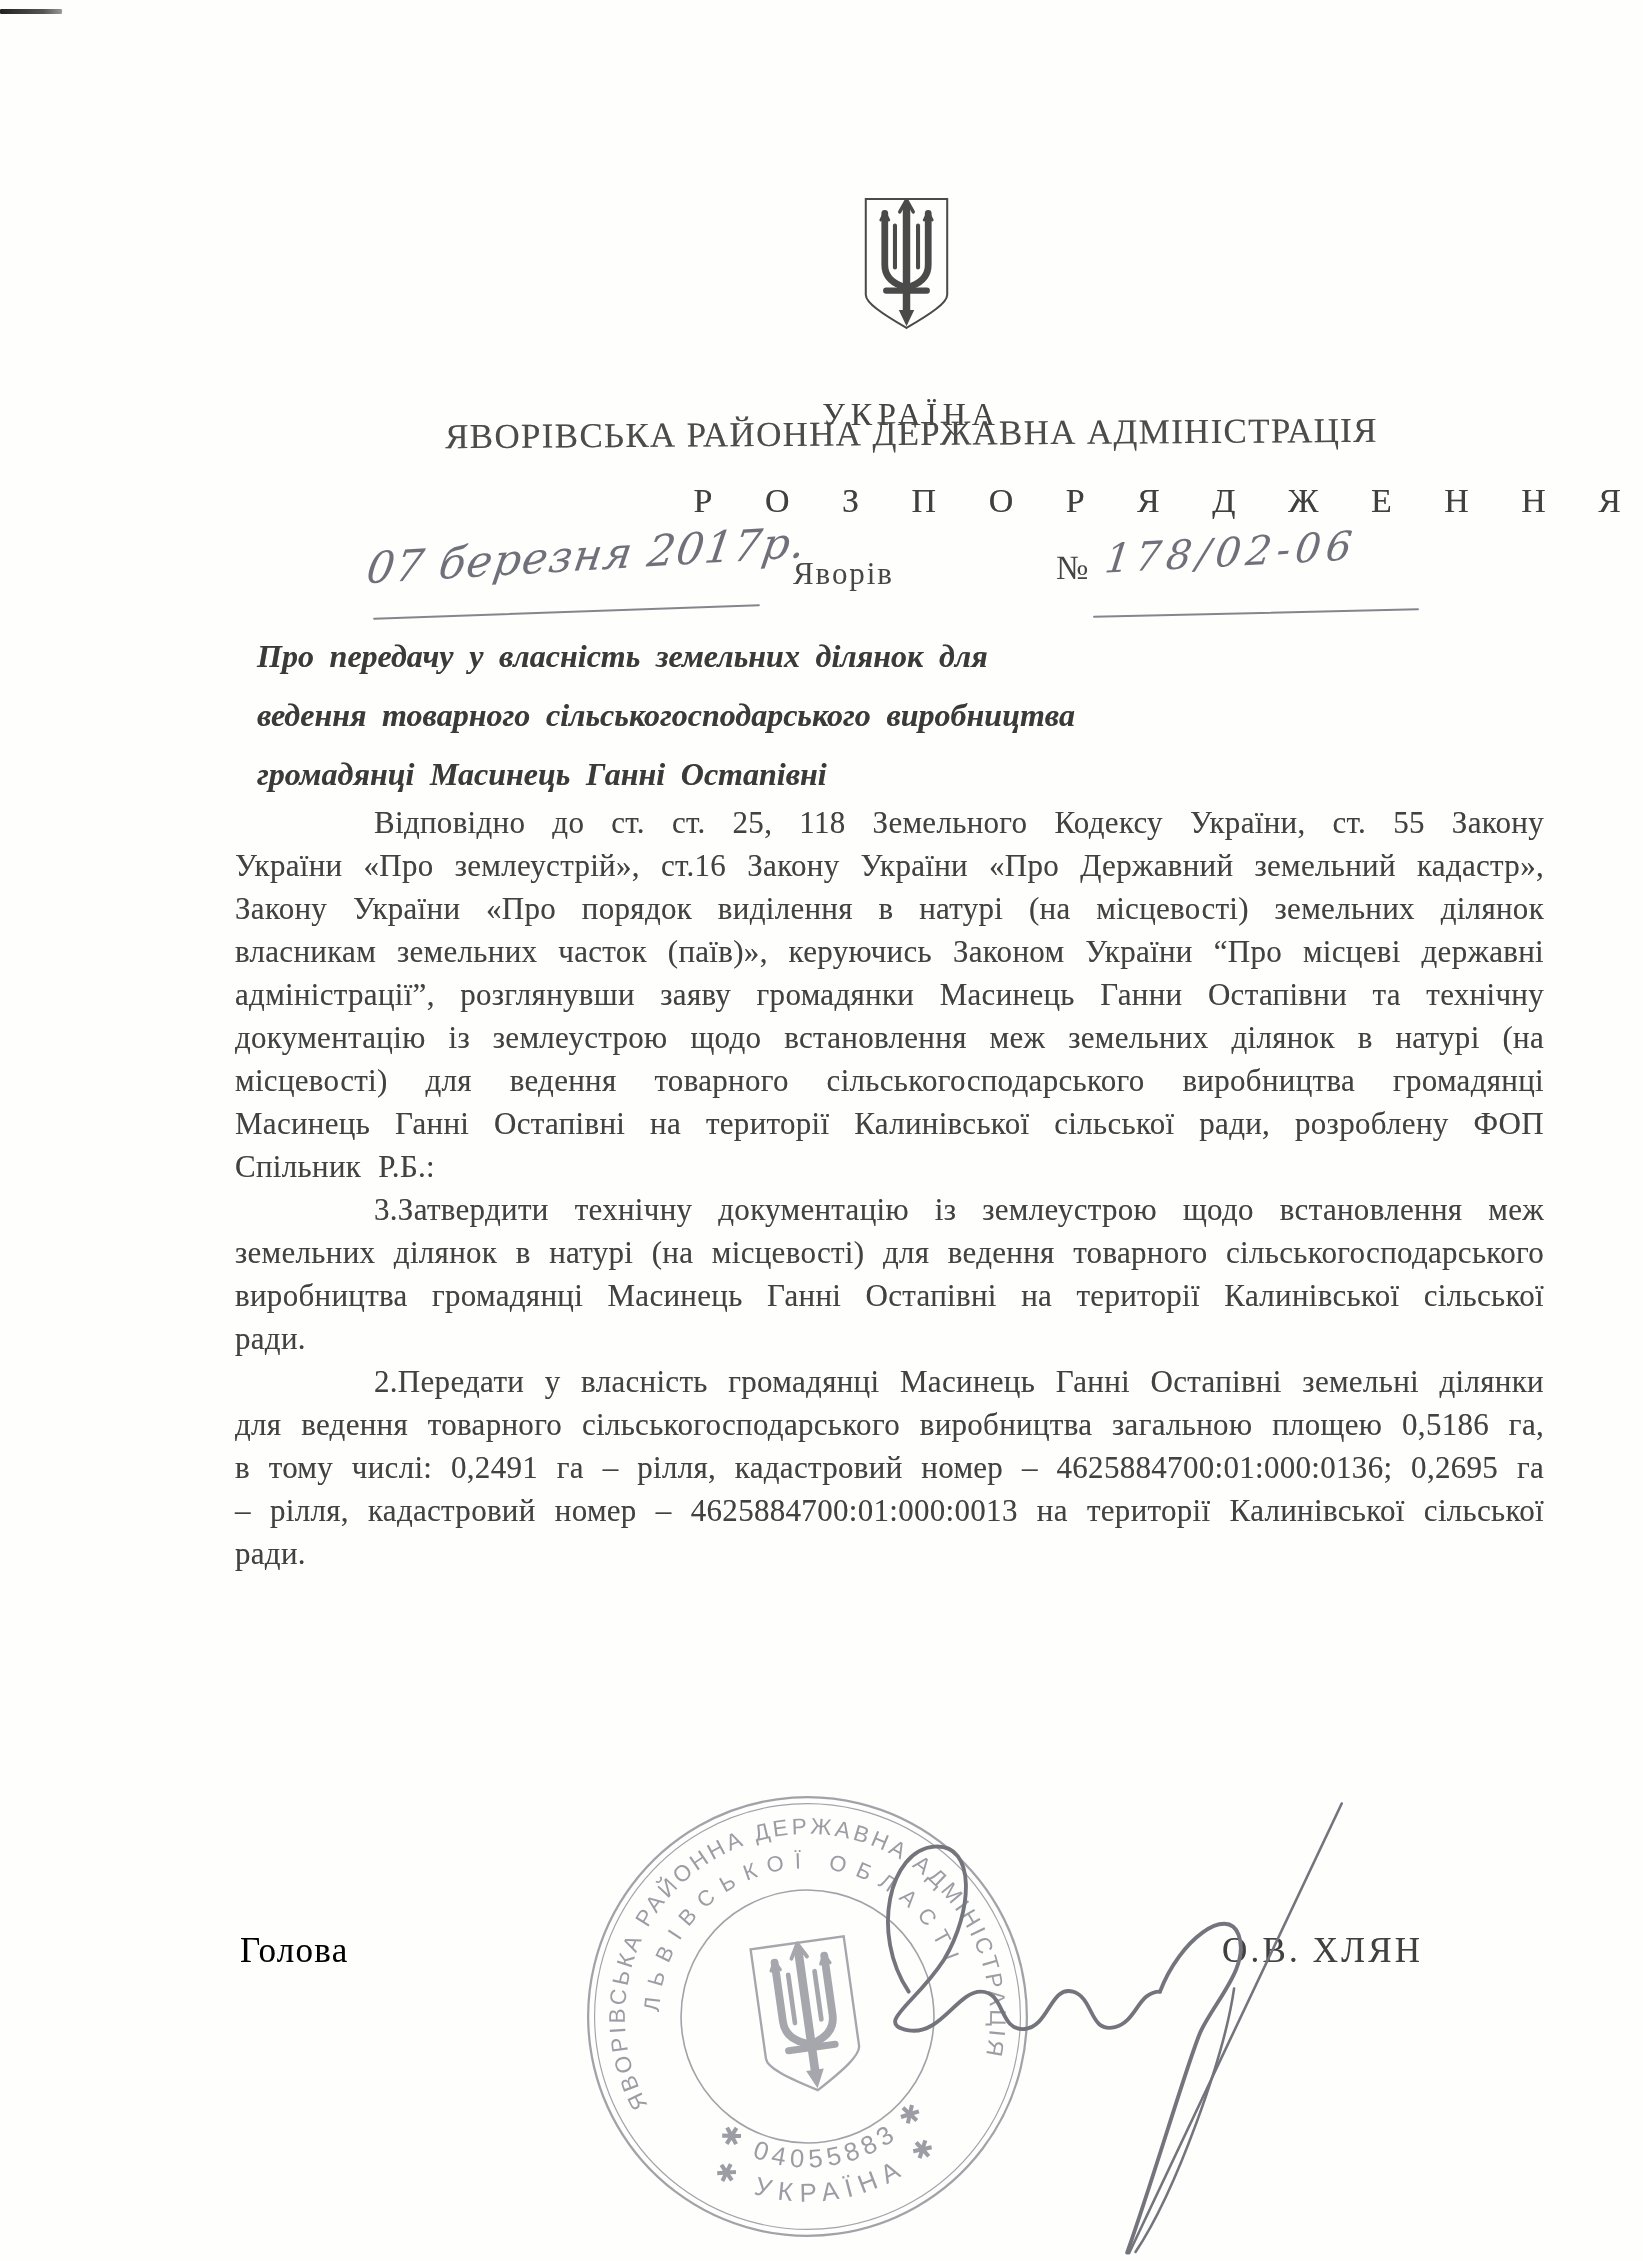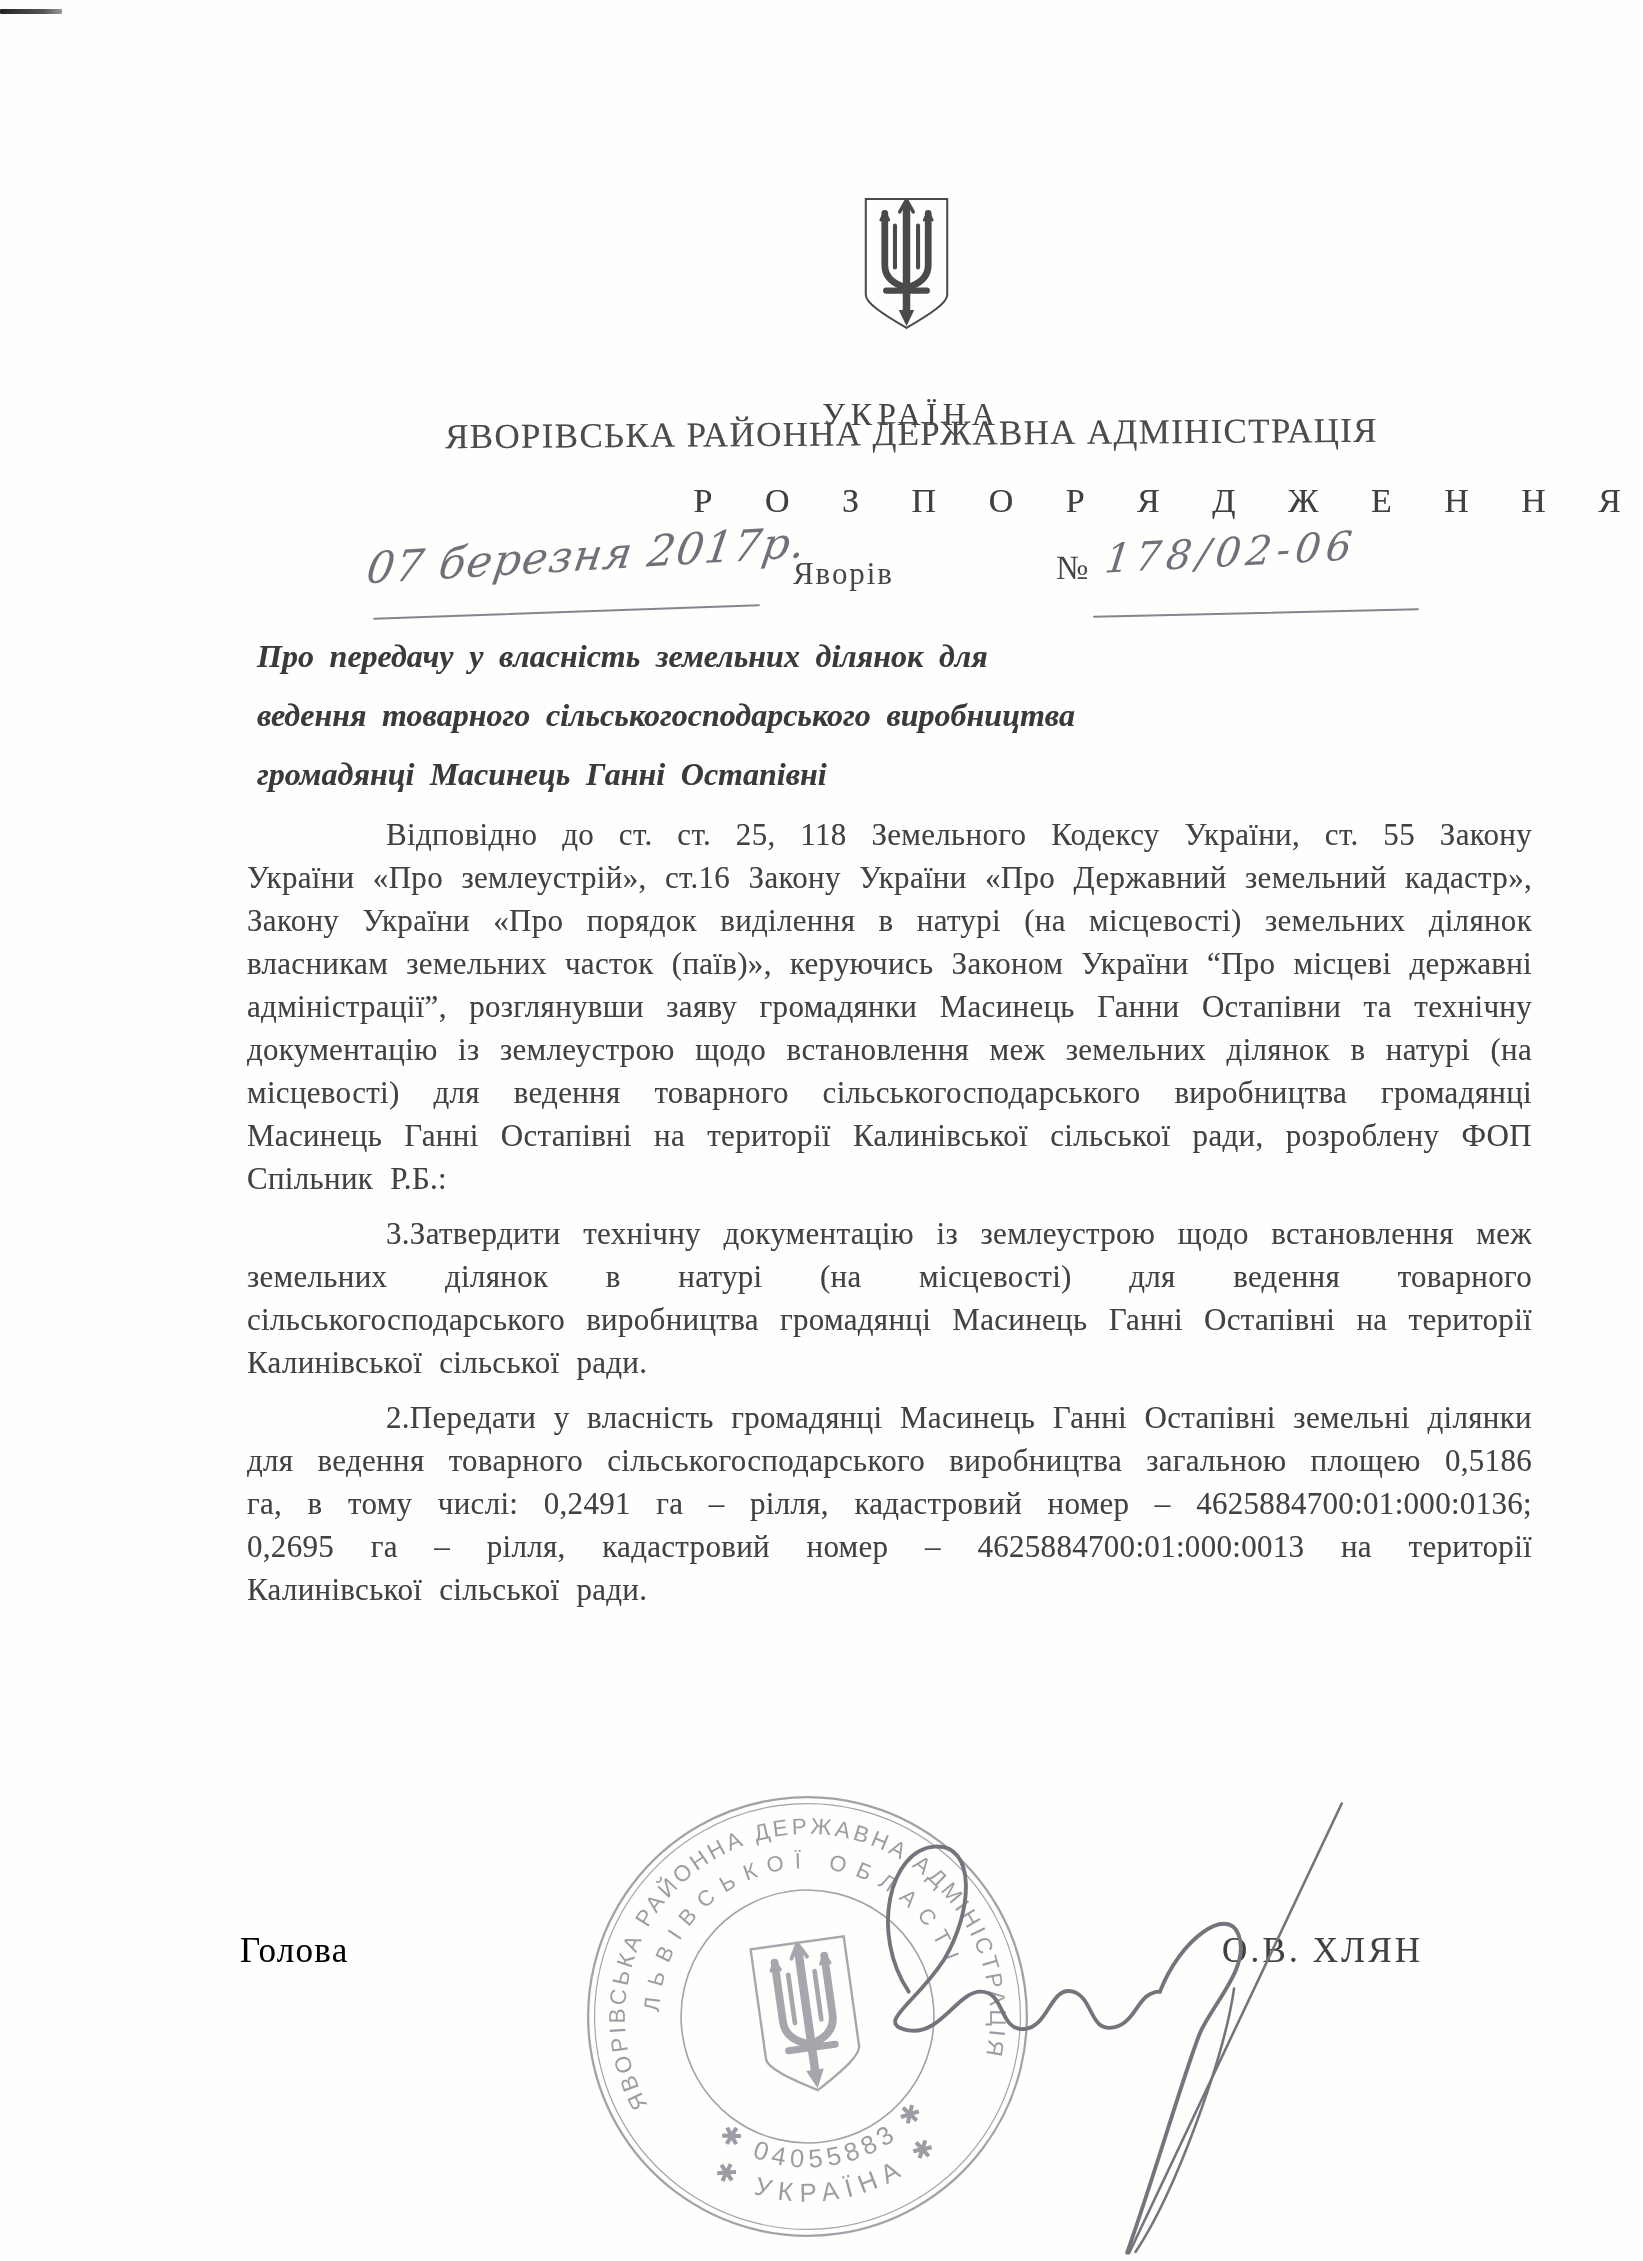--- a/index.html
+++ b/index.html
@@ -34,21 +34,21 @@
   .num-underline{left:1093px;top:612px;width:326px;height:1.9px;background:#85858d;
     transform:rotate(-1.3deg);border-radius:1.3px;}
   
   .subject{left:257px;top:627px;width:1006px;font-weight:700;font-style:italic;
     font-size:32px;line-height:59px;color:#3a3a3a;word-spacing:7.7px;
     text-shadow:0 0 0.6px rgba(55,55,55,.4);}
   
   .bodytext{left:235px;top:801px;width:1309px;font-size:31px;line-height:43px;
     text-align:justify;color:#424242;word-spacing:9px;letter-spacing:0.3px;
     text-shadow:0 0 0.6px rgba(70,70,70,.4);}
-  .bodytext p{margin:12px;text-indent:139px;}
+  .bodytext p{margin:0;text-indent:139px;}
   
   .pos-title{left:240px;top:1931px;font-size:35px;color:#000000;letter-spacing:1.3px;
     text-shadow:0 0 0.6px rgba(70,70,70,.4);}
   .signer{left:1222px;top:1931px;font-size:35px;color:#414141;letter-spacing:3.2px;
     text-shadow:0 0 0.6px rgba(60,60,60,.4);}
   
   .seal{left:583px;top:1792px;width:449px;height:449px;transform:rotate(-8deg);opacity:.88;}
   .seal .ring{stroke:#96969e;fill:none;}
   .seal text{fill:#8f8f98;font-family:"Liberation Sans", sans-serif;}
   .seal-tryzub{color:#9a9aa2;}

